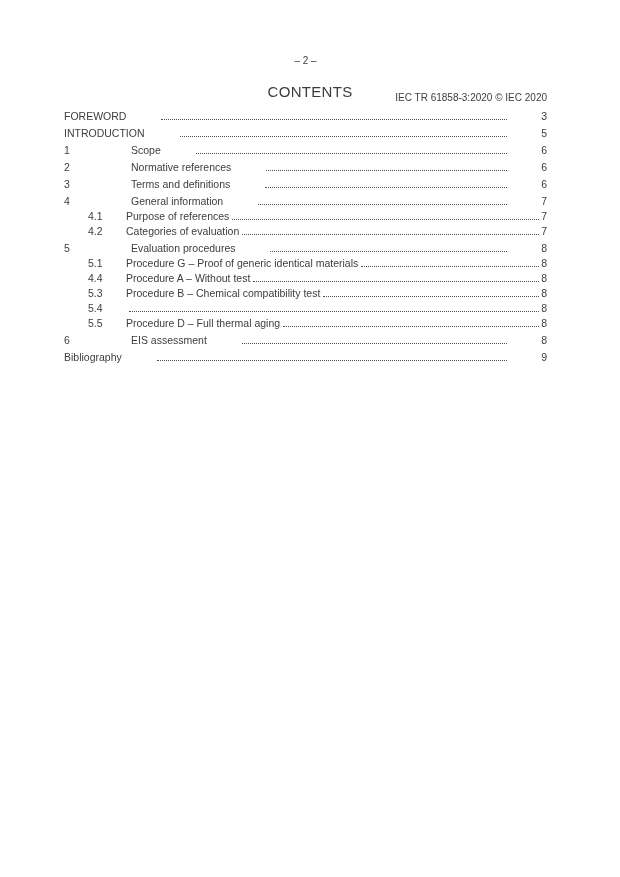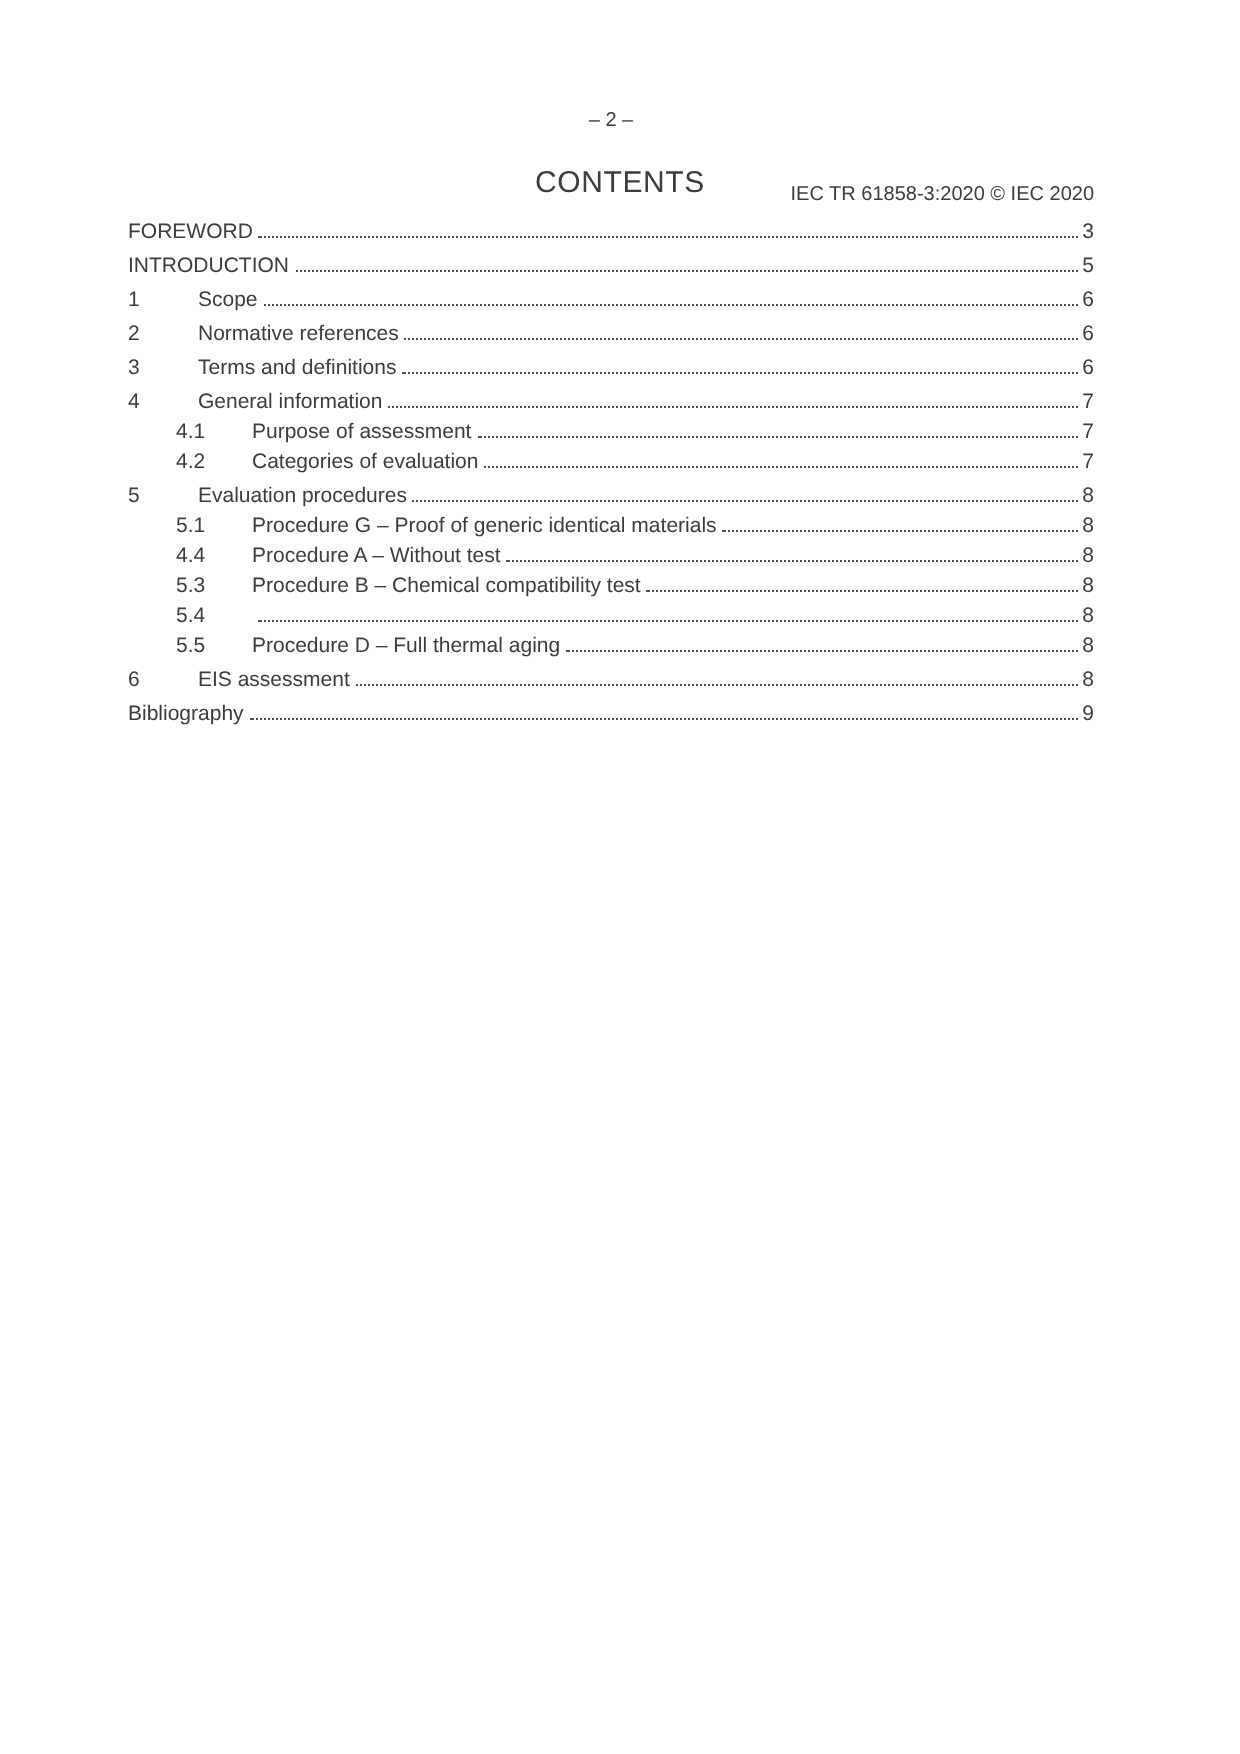--- a/index.html
+++ b/index.html
@@ -48,21 +48,21 @@
     top: 107px; left: 64px; right: 73px;
   }
   .toc-row {
     display: flex;
     align-items: baseline;
     height: 15px;
     line-height: 15px;
     font-size: 10.5px;
     white-space: nowrap;
   }
-  .toc-row.level0, .toc-row.level1 { margin-top: 2px; }
+  .toc-row.level0, .toc-row.level1 { margin-top: 2px; gap: 32px; }
   .toc-row.level2 { padding-left: 24px; }
   .toc-row .num  { flex: 0 0 auto; }
   .toc-row.level1 .num { width: 35px; }
   .toc-row.level2 .num { width: 38px; }
   .toc-row .ttl { flex: 0 0 auto; }
   .toc-row .dots {
     flex: 1 1 auto;
     min-width: 8px;
     height: 0;
     border-bottom: 1.4px dotted #4d4d4d;
@@ -112,21 +112,21 @@
         <span class="pg">6</span>
       </div>
       <div class="toc-row level1">
         <span class="num">4</span>
         <span class="ttl">General information</span>
         <span class="dots"></span>
         <span class="pg">7</span>
       </div>
       <div class="toc-row level2">
         <span class="num">4.1</span>
-        <span class="ttl">Purpose of assessment</span>
+        <span class="ttl">Purpose of references</span>
         <span class="dots"></span>
         <span class="pg">7</span>
       </div>
       <div class="toc-row level2">
         <span class="num">4.2</span>
         <span class="ttl">Categories of evaluation</span>
         <span class="dots"></span>
         <span class="pg">7</span>
       </div>
       <div class="toc-row level1">

